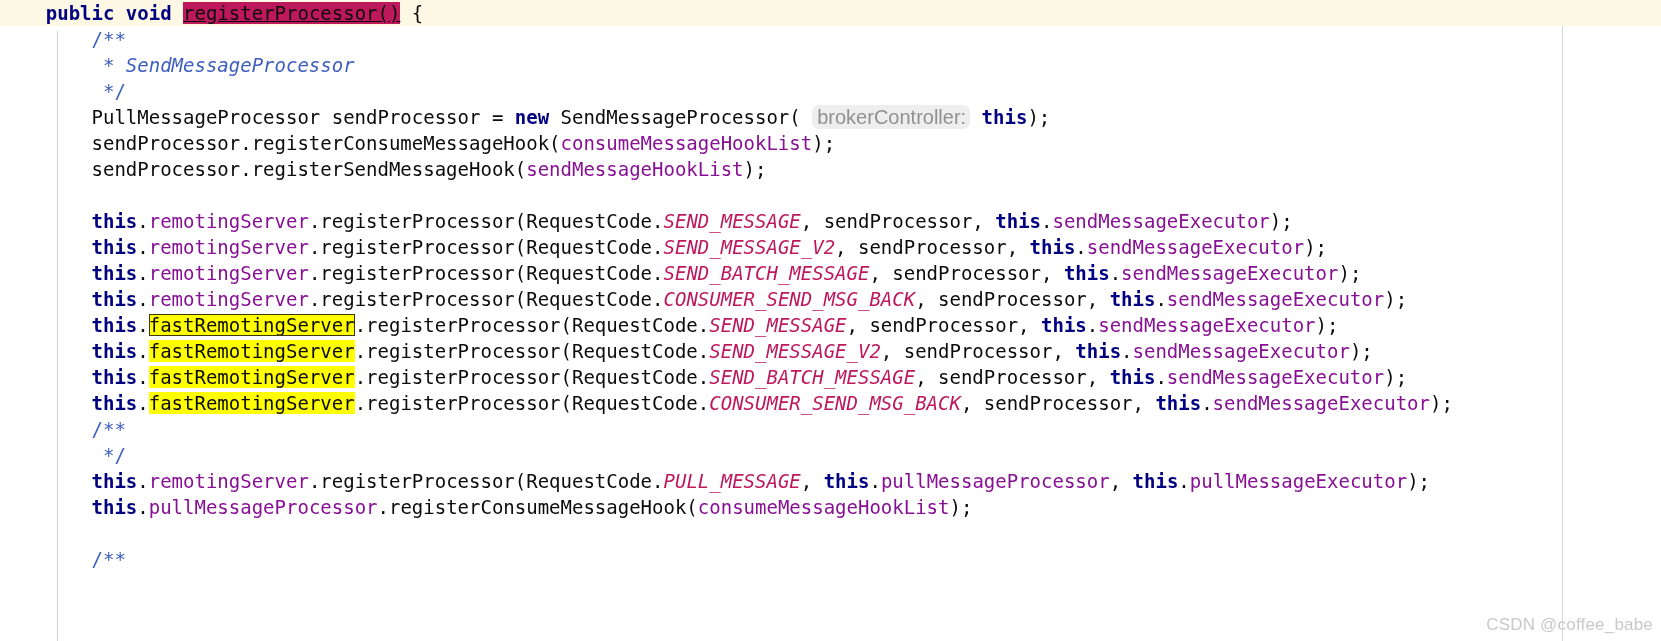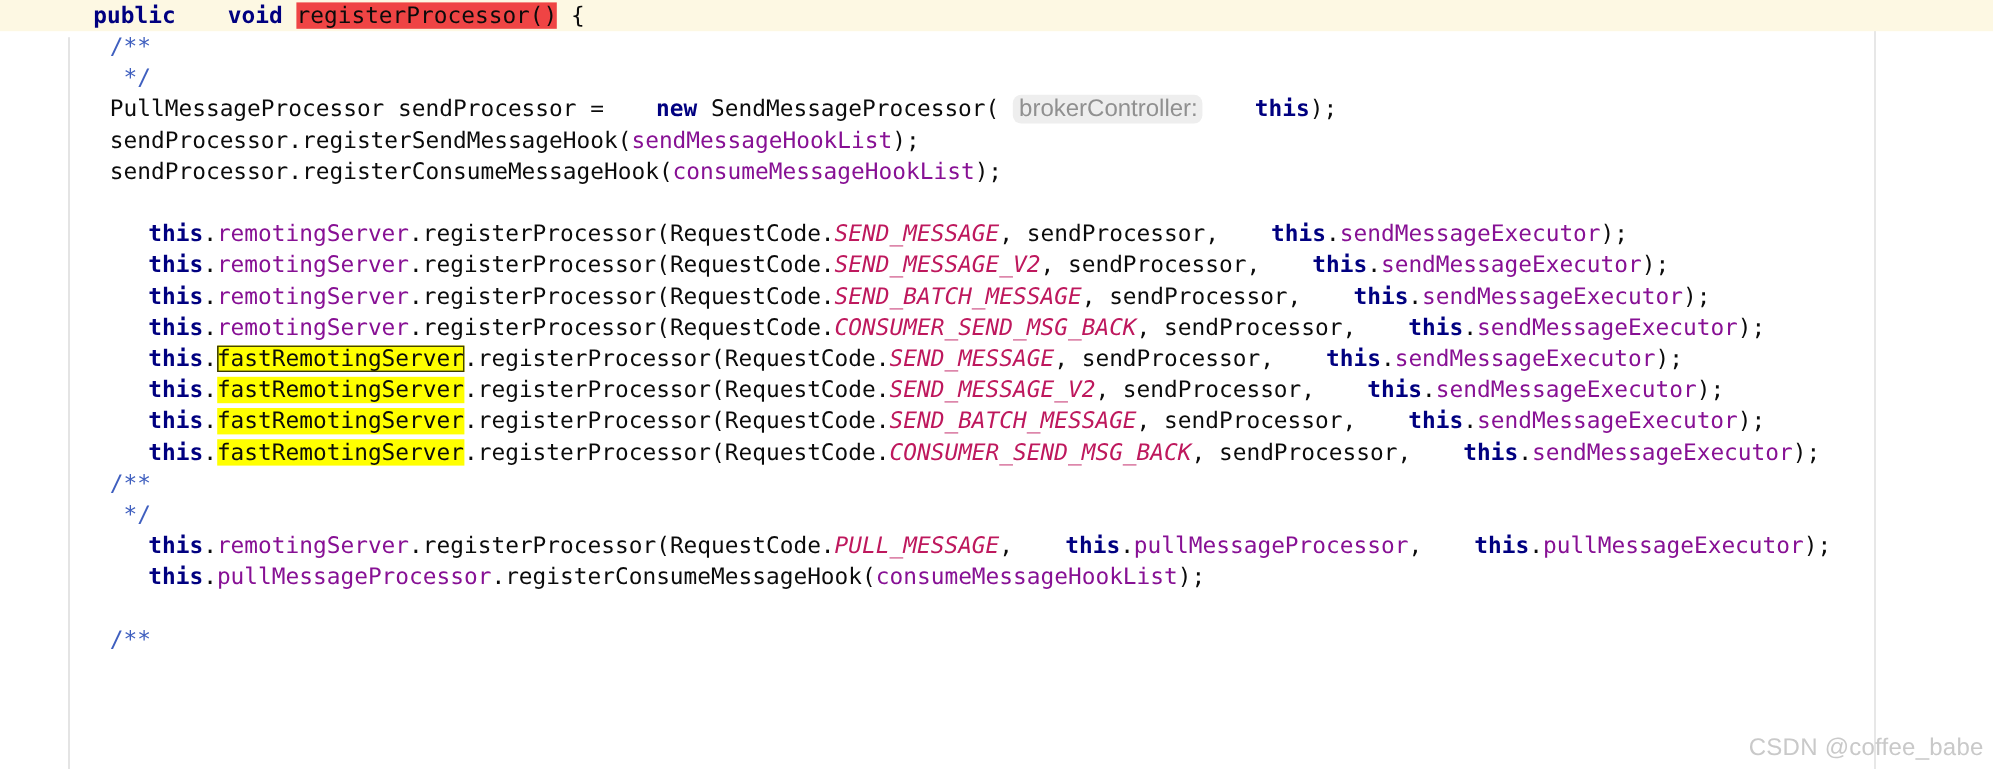--- a/index.html
+++ b/index.html
@@ -61,32 +61,32 @@
   }
 
   .line .text {
     position: absolute;
     left: 0;
     top: 0;
     white-space: pre;
   }
 
   
-  .kw       { color: #000080; font-weight: bold; margin-left: 32px; }           
+  .kw       { color: #000080; font-weight: bold; }           
   .plain    { color: #0b0b0b; }                              
   .field    { color: #871094; }                              
   .const    { color: #be185d; font-style: italic; }          
   .cmt      { color: #3f5fbf; font-style: italic; }          
   .cmtmark  { color: #3f5fbf; }                               delimiters */
 
   
   .cmt-bg   { background: #fbf3d8; }
 
   
-  .decl-hl  { background: #ef4444; }
+  .decl-hl  { background: #be185d; text-decoration: underline; }
 
   
   .occ      { background: #ffff00; color: #0b0b0b; }
   .occ-current {
     background: #ffff00;
     color: #0b0b0b;
     box-shadow: 0 0 0 1px #4a4a00 inset;
     outline: 1px solid #3a3a00;
     outline-offset: -1px;
   }
@@ -102,41 +102,42 @@
     font-style: normal;
   }
 
   
   .watermark {
     position: absolute;
     right: 8px;
     bottom: 6px;
     color: #c9c9c9;
     font-family: "Liberation Sans", sans-serif;
-    font-size: 20px;
+    font-size: 17px;
     letter-spacing: 0.2px;
     user-select: none;
   }
 </style>
 </head>
 <body>
 
 <div id="editor">
 
   <div class="indent-guide" style="left:57px; top:31px; height:610px;"></div>
 
   <div class="margin-guide" style="left:1562px;"></div>
 
   <div class="code-area" id="code-area">
       <div class="line caret-line"><span class="text"><span class="plain">    </span><span class="kw">public</span><span class="plain"> </span><span class="kw">void</span><span class="plain"> </span><span class="plain decl-hl">registerProcessor()</span><span class="plain"> {</span></span></div>
       <div class="line"><span class="text"><span class="plain">        </span><span class="cmtmark cmt-bg">/**</span></span></div>
+      <div class="line"><span class="text"><span class="cmtmark">         * </span><span class="cmt">SendMessageProcessor</span></span></div>
       <div class="line"><span class="text"><span class="cmtmark">         */</span></span></div>
       <div class="line"><span class="text"><span class="plain">        PullMessageProcessor sendProcessor = </span><span class="kw">new</span><span class="plain"> SendMessageProcessor( </span><span class="hint">brokerController:</span><span class="plain"> </span><span class="kw">this</span><span class="plain">);</span></span></div>
+      <div class="line"><span class="text"><span class="plain">        sendProcessor.registerConsumeMessageHook(</span><span class="field">consumeMessageHookList</span><span class="plain">);</span></span></div>
       <div class="line"><span class="text"><span class="plain">        sendProcessor.registerSendMessageHook(</span><span class="field">sendMessageHookList</span><span class="plain">);</span></span></div>
-      <div class="line"><span class="text"><span class="plain">        sendProcessor.registerConsumeMessageHook(</span><span class="field">consumeMessageHookList</span><span class="plain">);</span></span></div>
       <div class="line"><span class="text"></span></div>
       <div class="line"><span class="text"><span class="plain">        </span><span class="kw">this</span><span class="plain">.</span><span class="field">remotingServer</span><span class="plain">.registerProcessor(RequestCode.</span><span class="const">SEND_MESSAGE</span><span class="plain">, sendProcessor, </span><span class="kw">this</span><span class="plain">.</span><span class="field">sendMessageExecutor</span><span class="plain">);</span></span></div>
       <div class="line"><span class="text"><span class="plain">        </span><span class="kw">this</span><span class="plain">.</span><span class="field">remotingServer</span><span class="plain">.registerProcessor(RequestCode.</span><span class="const">SEND_MESSAGE_V2</span><span class="plain">, sendProcessor, </span><span class="kw">this</span><span class="plain">.</span><span class="field">sendMessageExecutor</span><span class="plain">);</span></span></div>
       <div class="line"><span class="text"><span class="plain">        </span><span class="kw">this</span><span class="plain">.</span><span class="field">remotingServer</span><span class="plain">.registerProcessor(RequestCode.</span><span class="const">SEND_BATCH_MESSAGE</span><span class="plain">, sendProcessor, </span><span class="kw">this</span><span class="plain">.</span><span class="field">sendMessageExecutor</span><span class="plain">);</span></span></div>
       <div class="line"><span class="text"><span class="plain">        </span><span class="kw">this</span><span class="plain">.</span><span class="field">remotingServer</span><span class="plain">.registerProcessor(RequestCode.</span><span class="const">CONSUMER_SEND_MSG_BACK</span><span class="plain">, sendProcessor, </span><span class="kw">this</span><span class="plain">.</span><span class="field">sendMessageExecutor</span><span class="plain">);</span></span></div>
       <div class="line"><span class="text"><span class="plain">        </span><span class="kw">this</span><span class="plain">.</span><span class="occ-current">fastRemotingServer</span><span class="plain">.registerProcessor(RequestCode.</span><span class="const">SEND_MESSAGE</span><span class="plain">, sendProcessor, </span><span class="kw">this</span><span class="plain">.</span><span class="field">sendMessageExecutor</span><span class="plain">);</span></span></div>
       <div class="line"><span class="text"><span class="plain">        </span><span class="kw">this</span><span class="plain">.</span><span class="occ">fastRemotingServer</span><span class="plain">.registerProcessor(RequestCode.</span><span class="const">SEND_MESSAGE_V2</span><span class="plain">, sendProcessor, </span><span class="kw">this</span><span class="plain">.</span><span class="field">sendMessageExecutor</span><span class="plain">);</span></span></div>
       <div class="line"><span class="text"><span class="plain">        </span><span class="kw">this</span><span class="plain">.</span><span class="occ">fastRemotingServer</span><span class="plain">.registerProcessor(RequestCode.</span><span class="const">SEND_BATCH_MESSAGE</span><span class="plain">, sendProcessor, </span><span class="kw">this</span><span class="plain">.</span><span class="field">sendMessageExecutor</span><span class="plain">);</span></span></div>
       <div class="line"><span class="text"><span class="plain">        </span><span class="kw">this</span><span class="plain">.</span><span class="occ">fastRemotingServer</span><span class="plain">.registerProcessor(RequestCode.</span><span class="const">CONSUMER_SEND_MSG_BACK</span><span class="plain">, sendProcessor, </span><span class="kw">this</span><span class="plain">.</span><span class="field">sendMessageExecutor</span><span class="plain">);</span></span></div>
       <div class="line"><span class="text"><span class="plain">        </span><span class="cmtmark cmt-bg">/**</span></span></div>

